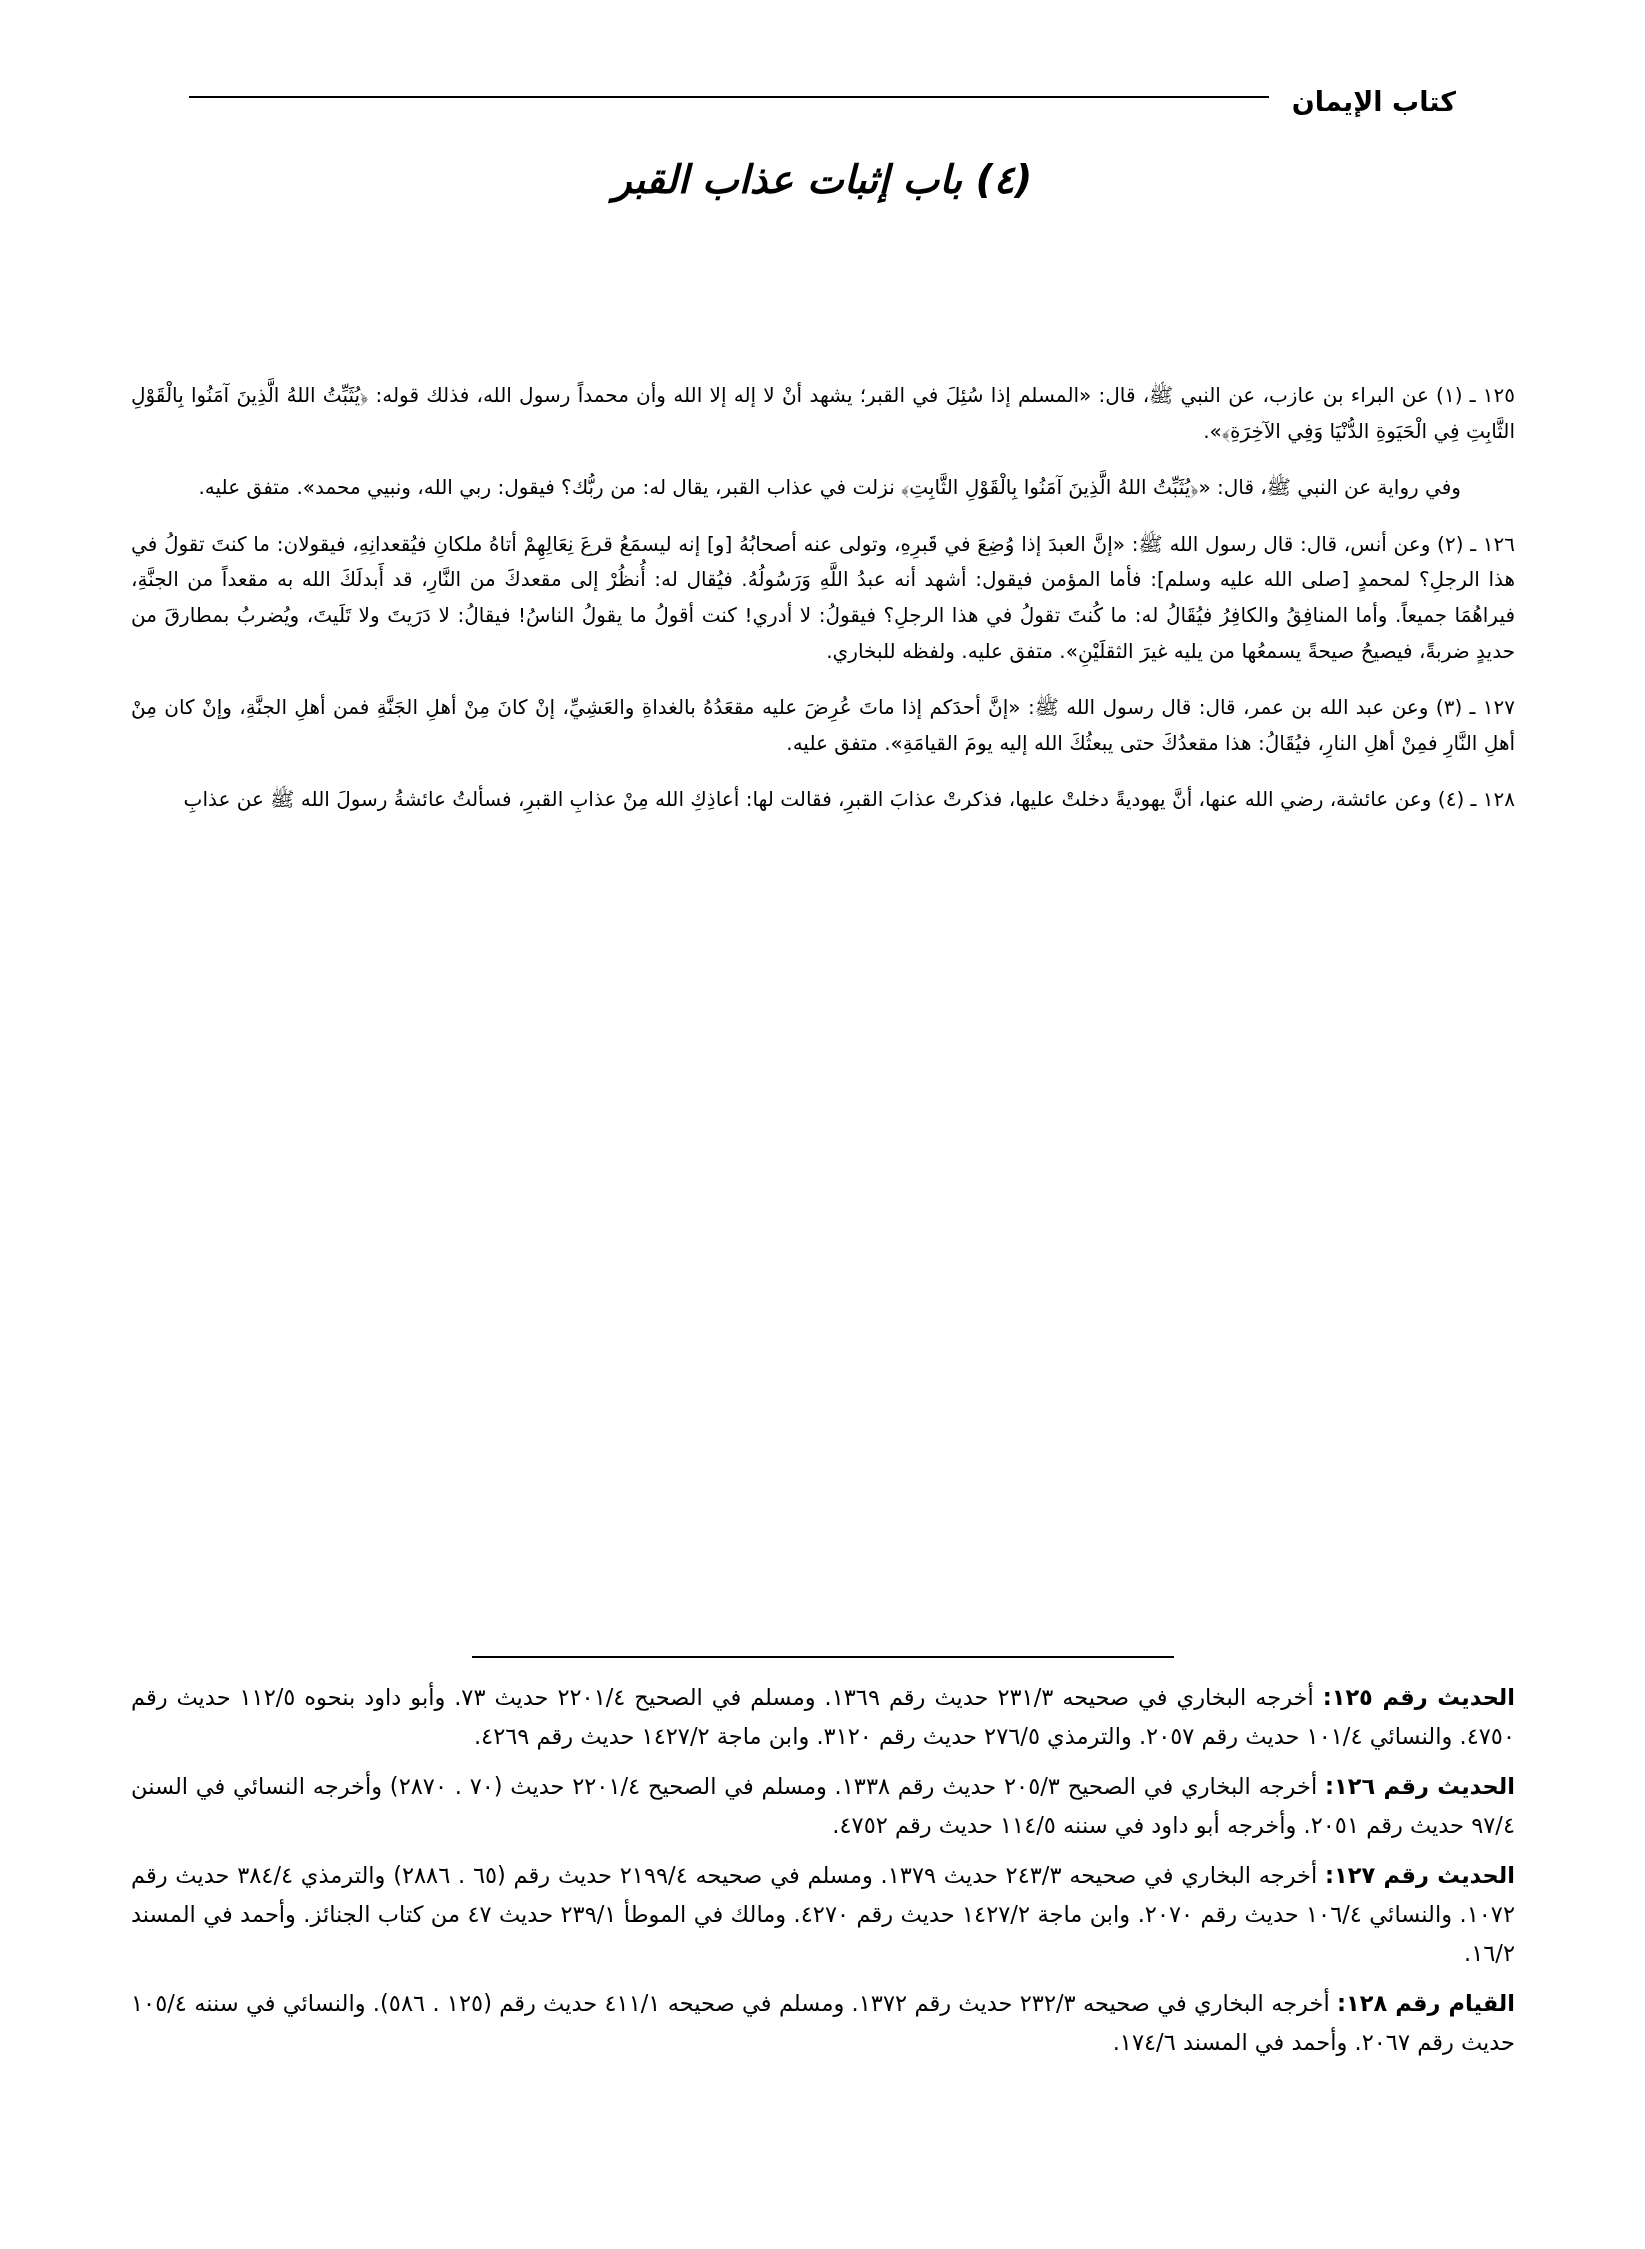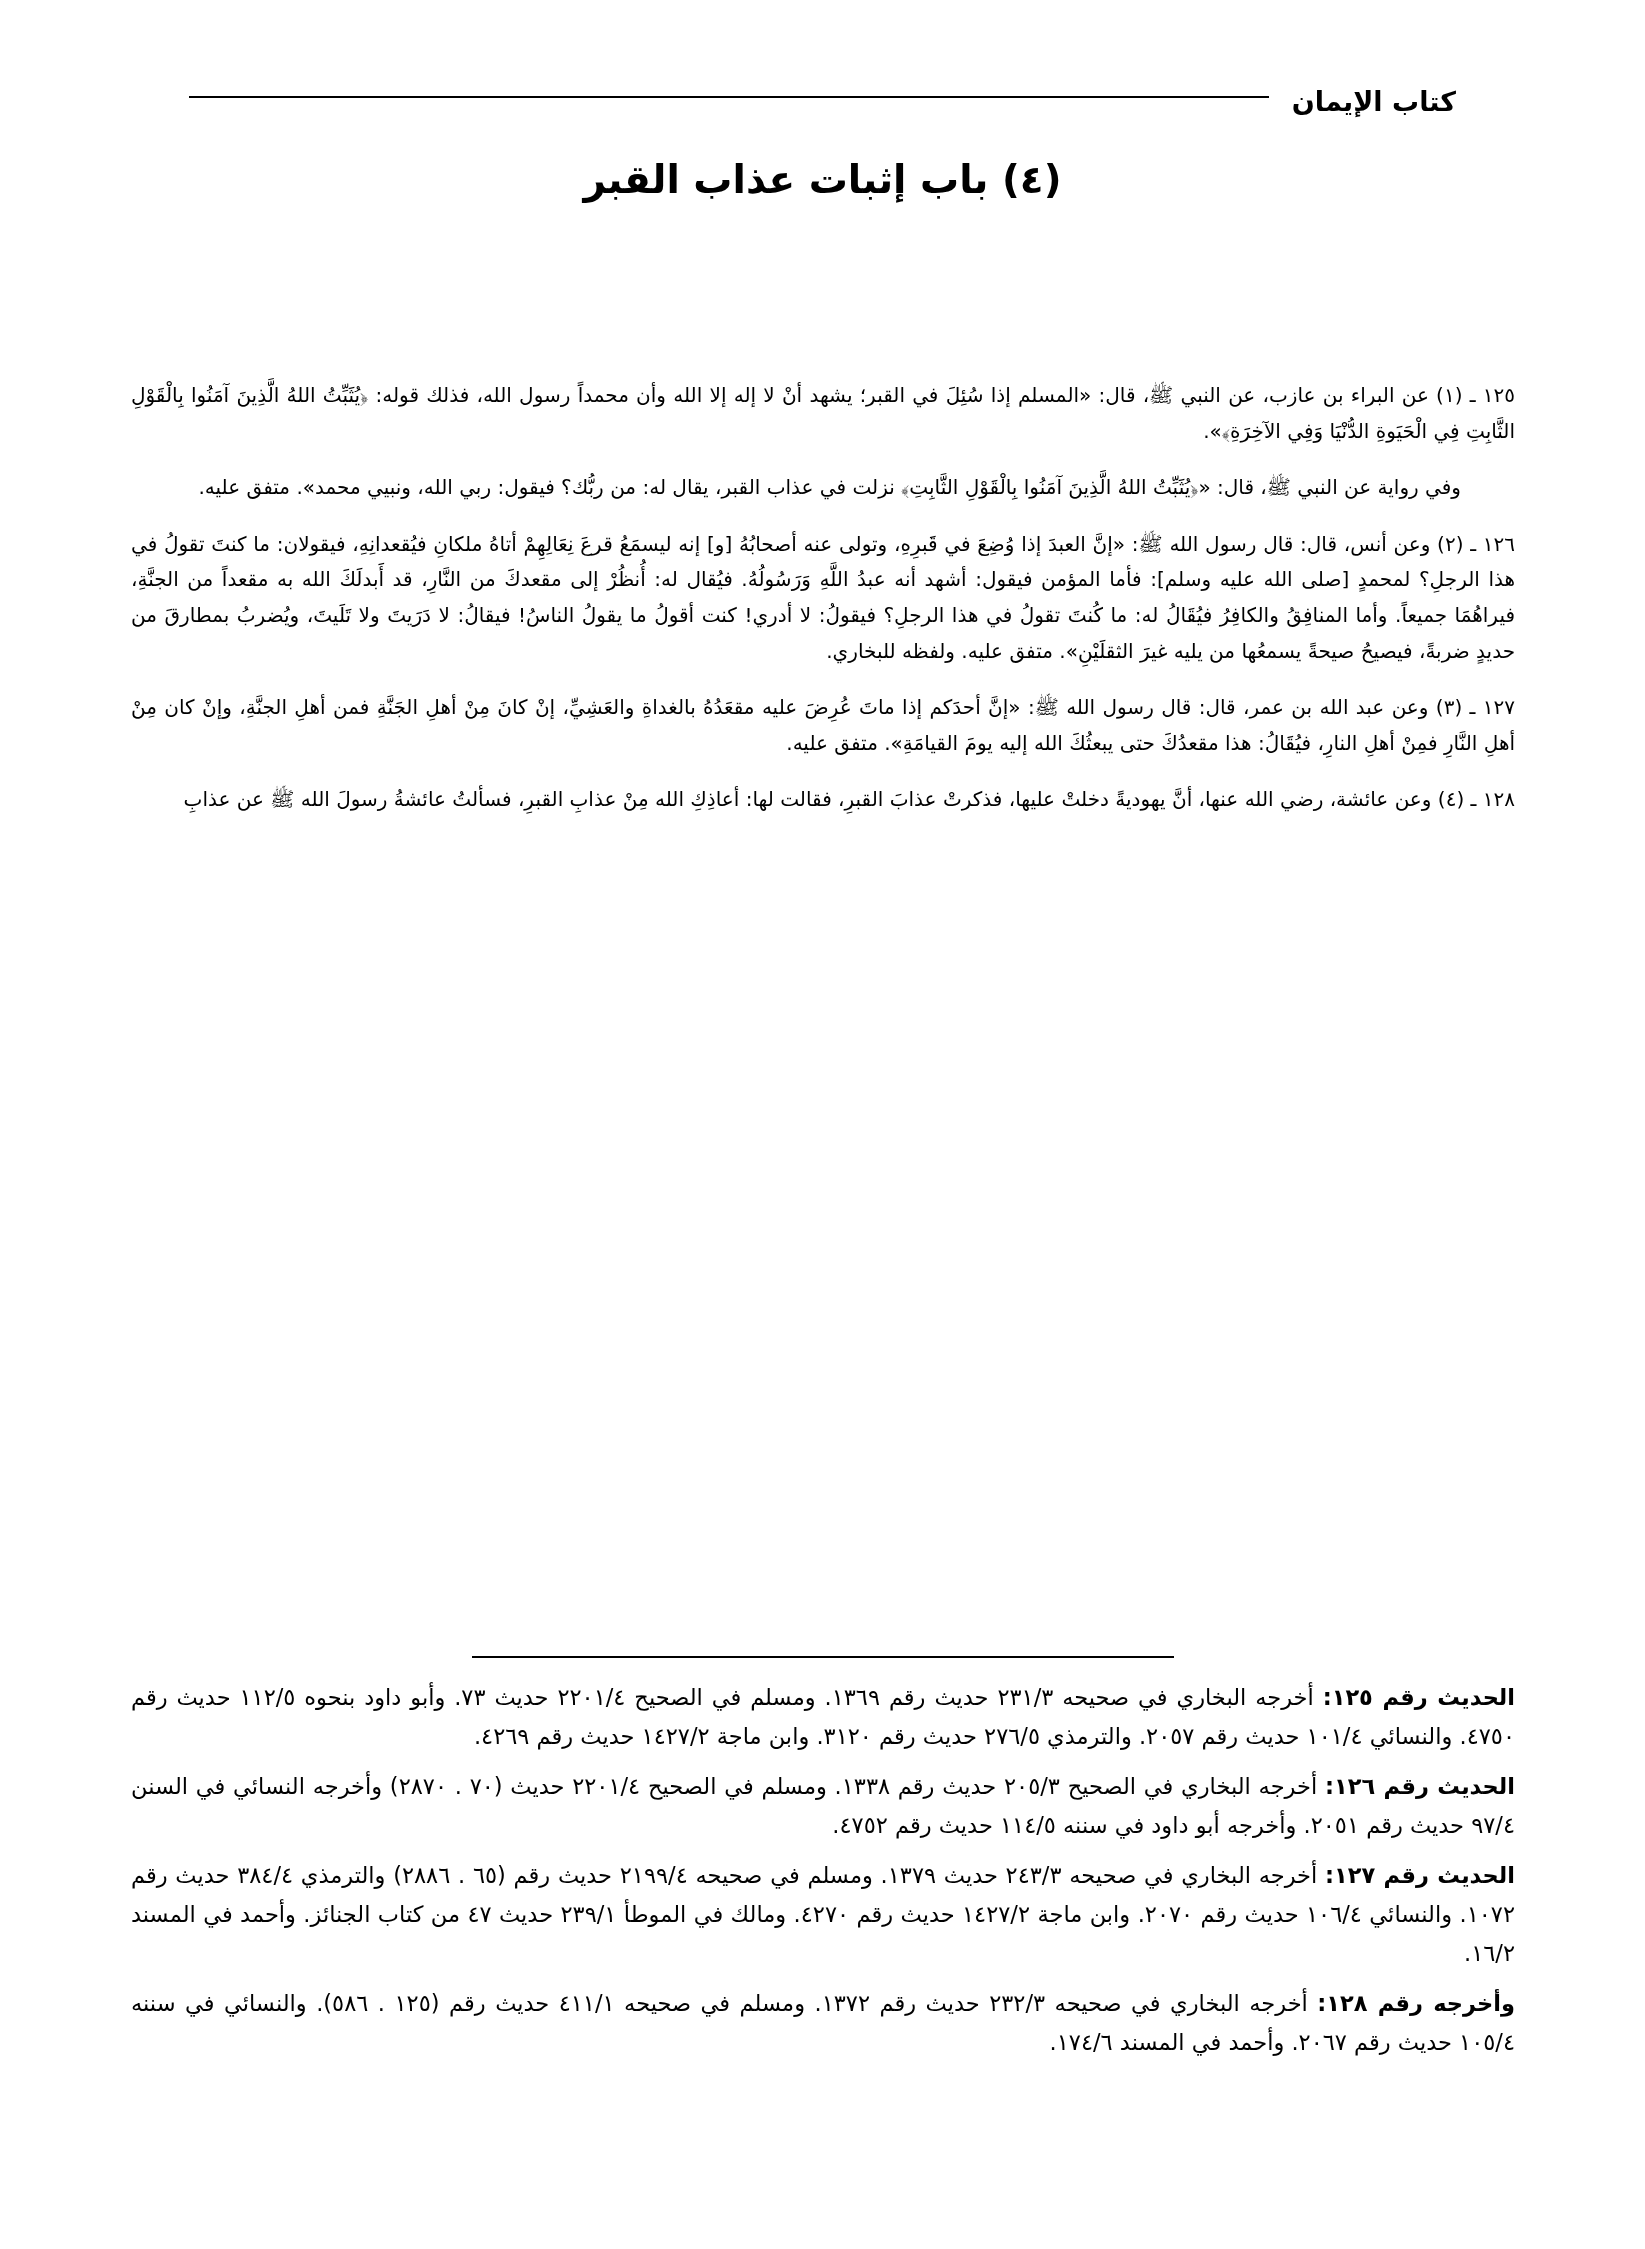--- a/index.html
+++ b/index.html
@@ -49,20 +49,21 @@
 
   
   .chapter-title {
     position: absolute;
     top: 157px;
     left: 0;
     right: 0;
     text-align: center;
     font-size: 39px;
     font-weight: 700;
+    font-style: italic;
   }
   .section-title {
     position: absolute;
     top: 270px;
     left: 0;
     right: 0;
     text-align: center;
     font-size: 35px;
     font-weight: 700;
   }
@@ -147,18 +148,18 @@
     <p class="fn">
       <b>الحديث رقم ١٢٥:</b><span> أخرجه البخاري في صحيحه ٢٣١/٣ حديث رقم ١٣٦٩. ومسلم في الصحيح ٢٢٠١/٤ حديث ٧٣. وأبو داود بنحوه ١١٢/٥ حديث رقم ٤٧٥٠. والنسائي ١٠١/٤ حديث رقم ٢٠٥٧. والترمذي ٢٧٦/٥ حديث رقم ٣١٢٠. وابن ماجة ١٤٢٧/٢ حديث رقم ٤٢٦٩.</span>
     </p>
     <p class="fn">
       <b>الحديث رقم ١٢٦:</b><span> أخرجه البخاري في الصحيح ٢٠٥/٣ حديث رقم ١٣٣٨. ومسلم في الصحيح ٢٢٠١/٤ حديث (٧٠ . ٢٨٧٠) وأخرجه النسائي في السنن ٩٧/٤ حديث رقم ٢٠٥١. وأخرجه أبو داود في سننه ١١٤/٥ حديث رقم ٤٧٥٢.</span>
     </p>
     <p class="fn">
       <b>الحديث رقم ١٢٧:</b><span> أخرجه البخاري في صحيحه ٢٤٣/٣ حديث ١٣٧٩. ومسلم في صحيحه ٢١٩٩/٤ حديث رقم (٦٥ . ٢٨٨٦) والترمذي ٣٨٤/٤ حديث رقم ١٠٧٢. والنسائي ١٠٦/٤ حديث رقم ٢٠٧٠. وابن ماجة ١٤٢٧/٢ حديث رقم ٤٢٧٠. ومالك في الموطأ ٢٣٩/١ حديث ٤٧ من كتاب الجنائز. وأحمد في المسند ١٦/٢.</span>
     </p>
     <p class="fn">
-      <b>وأخرجه رقم ١٢٨:</b><span> أخرجه البخاري في صحيحه ٢٣٢/٣ حديث رقم ١٣٧٢. ومسلم في صحيحه ٤١١/١ حديث رقم (١٢٥ . ٥٨٦). والنسائي في سننه ١٠٥/٤ حديث رقم ٢٠٦٧. وأحمد في المسند ١٧٤/٦.</span>
+      <b>القيام رقم ١٢٨:</b><span> أخرجه البخاري في صحيحه ٢٣٢/٣ حديث رقم ١٣٧٢. ومسلم في صحيحه ٤١١/١ حديث رقم (١٢٥ . ٥٨٦). والنسائي في سننه ١٠٥/٤ حديث رقم ٢٠٦٧. وأحمد في المسند ١٧٤/٦.</span>
     </p>
   </div>
 
 </div>
 
 
 </body></html>

